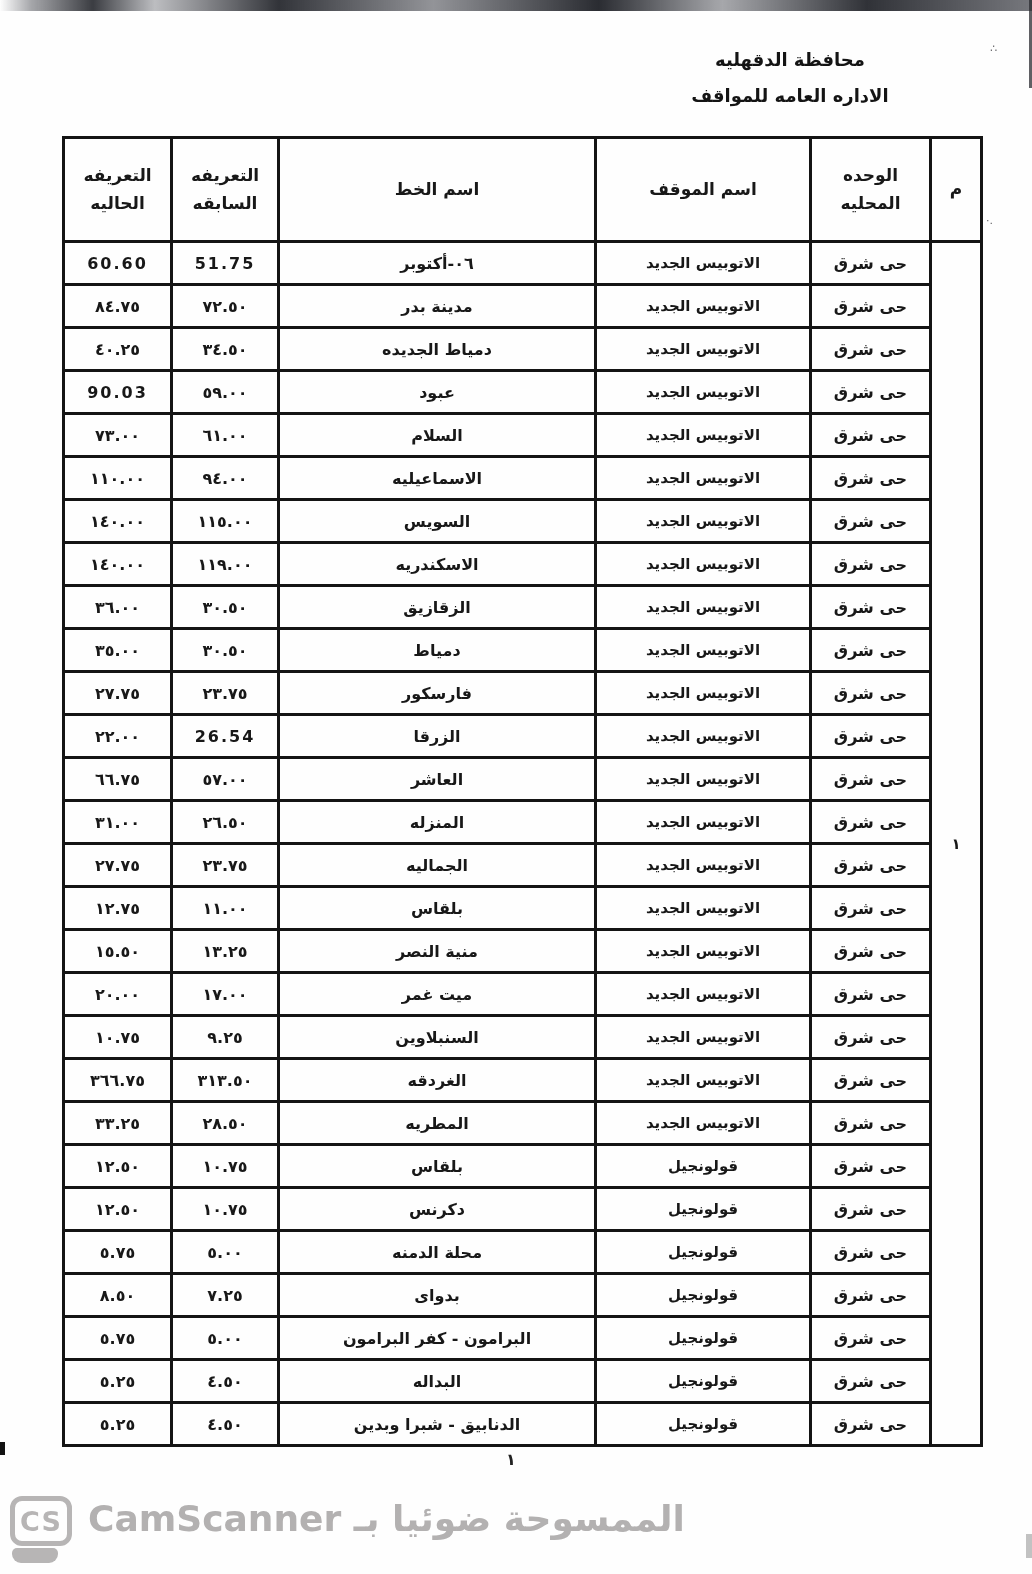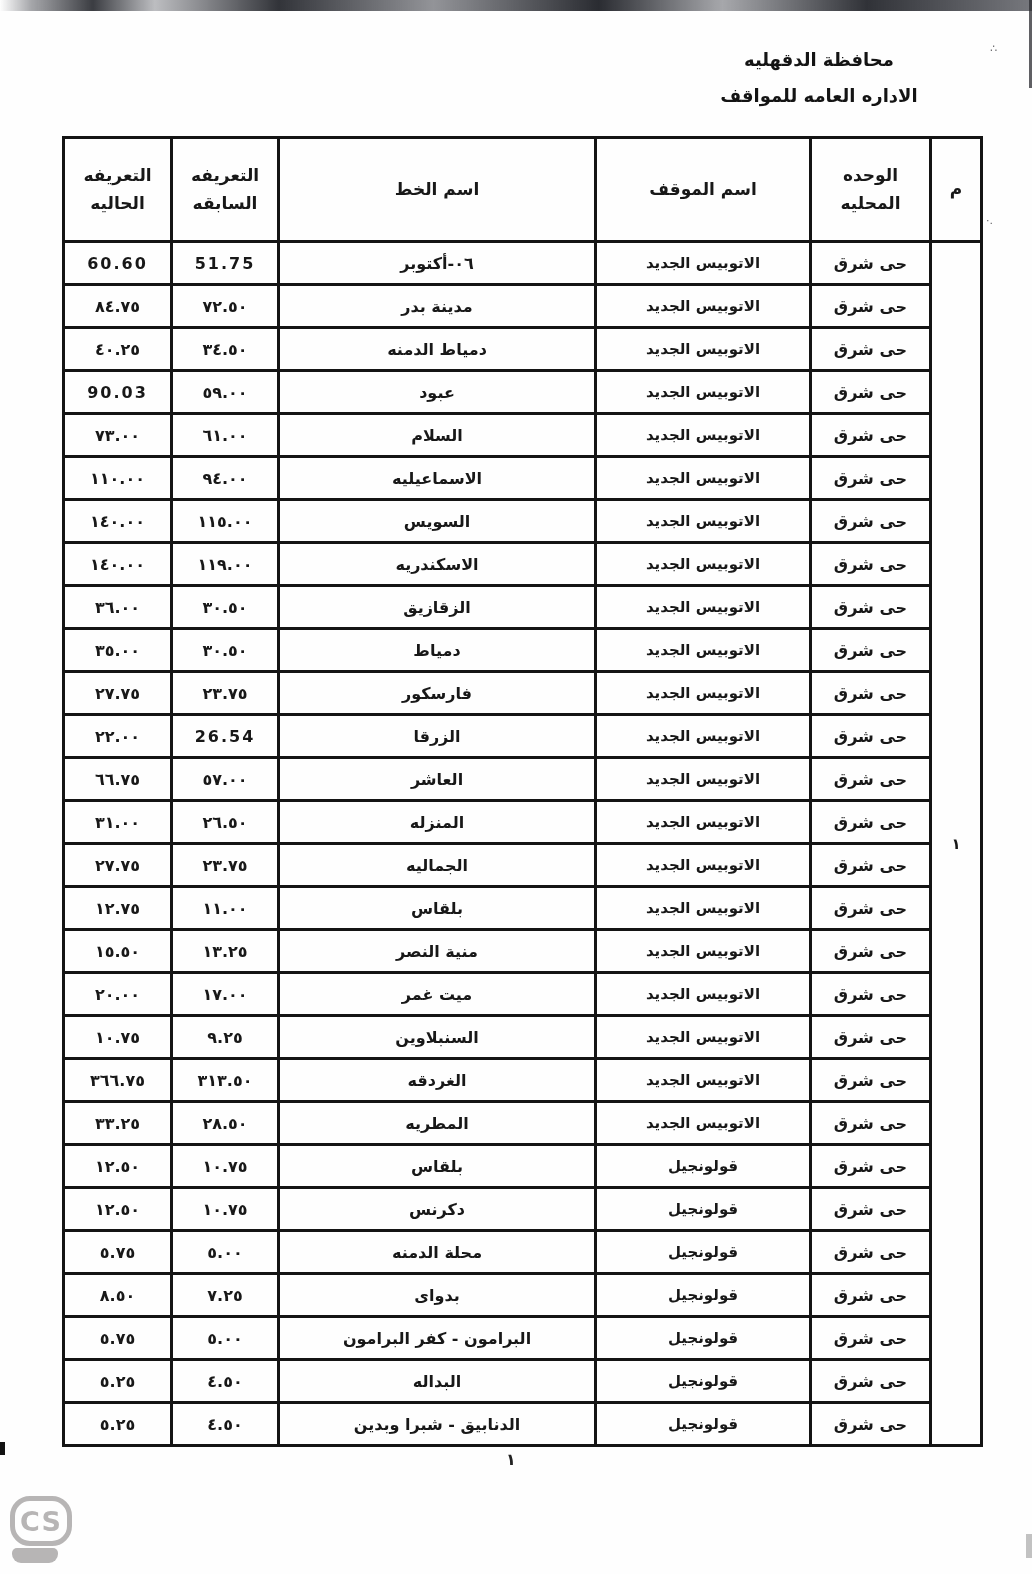--- a/index.html
+++ b/index.html
@@ -25,21 +25,21 @@
   }
   .scan-edge-right{position:absolute;right:0;top:0;width:3px;height:88px;background:#2b2b30;opacity:.75;}
   .speck{position:absolute;color:#4a4a4e;font-size:11px;line-height:10px;opacity:.85;}
   .speck-bl{position:absolute;left:0;top:1442px;width:5px;height:13px;background:#121212;}
   .speck-br{position:absolute;right:0;top:1534px;width:6px;height:24px;background:#9a9a9a;opacity:.6;}
 
   
   .letterhead{
     position:absolute;top:42px;left:688px;width:204px;
     text-align:center;direction:rtl;
-    font-weight:bold;font-size:18px;line-height:36px;color:#141414;margin-left:29px;
+    font-weight:bold;font-size:18px;line-height:36px;color:#141414;
   }
 
   
   .tbl-wrap{position:absolute;top:136px;left:62px;}
   table.tariff{
     border-collapse:collapse;table-layout:fixed;
     width:918px;direction:rtl;
     background:transparent;
   }
   table.tariff th, table.tariff td{
@@ -57,21 +57,21 @@
   td.index-cell{vertical-align:top;padding-top:10px;font-size:15px;}
 
   
   .page-num{position:absolute;top:1450px;left:506px;font-size:16px;font-weight:bold;color:#222;}
 
   
   .cs-wm{position:absolute;top:1496px;left:10px;display:flex;align-items:flex-start;}
   .cs-logo{position:relative;width:64px;height:66px;}
   .cs-box{
     box-sizing:border-box;width:62px;height:50px;
-    border:5px solid #b7b5b5;border-radius:20px;
+    border:5px solid #b7b5b5;border-radius:12px;
     display:flex;align-items:center;justify-content:center;
     color:#b7b5b5;font-size:27px;font-weight:bold;letter-spacing:1px;
   }
   .cs-tab{width:46px;height:15px;background:#b7b5b5;border-radius:5px 5px 9px 9px;margin-top:2px;margin-left:2px;}
   .cs-text{
     direction:rtl;margin-left:14px;margin-top:2px;
     font-size:36px;font-weight:bold;color:#b3b1b1;white-space:nowrap;
   }
 </style>
 </head>
@@ -123,21 +123,21 @@
           <tr>
       <td class="cell-unit">حى شرق</td>
       <td class="cell-station">الاتوبيس الجديد</td>
       <td class="cell-line">مدينة بدر</td>
       <td class="cell-num">٧٢.٥٠</td>
       <td class="cell-num">٨٤.٧٥</td>
     </tr>
           <tr>
       <td class="cell-unit">حى شرق</td>
       <td class="cell-station">الاتوبيس الجديد</td>
-      <td class="cell-line">دمياط الدمنه</td>
+      <td class="cell-line">دمياط الجديده</td>
       <td class="cell-num">٣٤.٥٠</td>
       <td class="cell-num">٤٠.٢٥</td>
     </tr>
           <tr>
       <td class="cell-unit">حى شرق</td>
       <td class="cell-station">الاتوبيس الجديد</td>
       <td class="cell-line">عبود</td>
       <td class="cell-num">٥٩.٠٠</td>
       <td class="cell-num">90.03</td>
     </tr>
@@ -313,15 +313,16 @@
     </table>
   </div>
 
   <div class="page-num">١</div>
 
   <div class="cs-wm">
     <div class="cs-logo">
       <div class="cs-box">CS</div>
       <div class="cs-tab"></div>
     </div>
+    <div class="cs-text">الممسوحة ضوئيا بـ CamScanner</div>
   </div>
 
 </div>
 
 </body></html>

